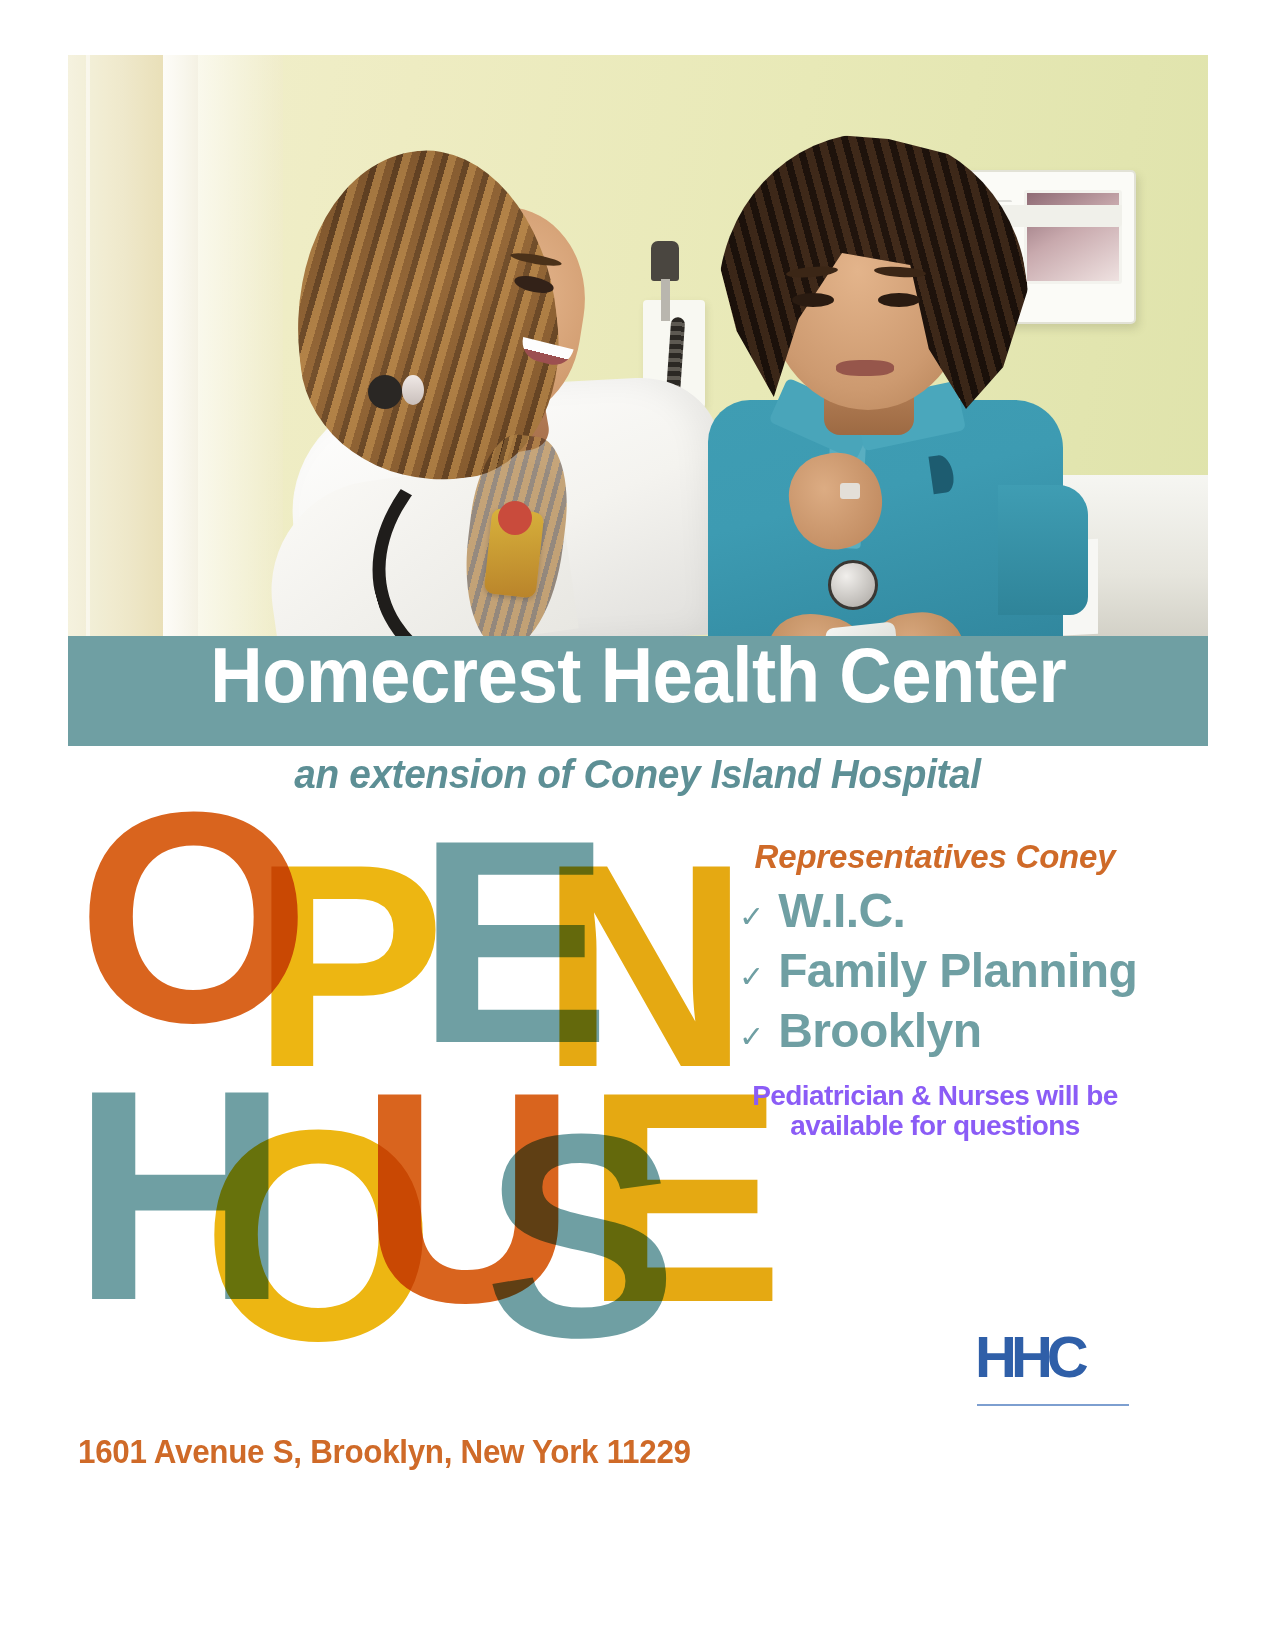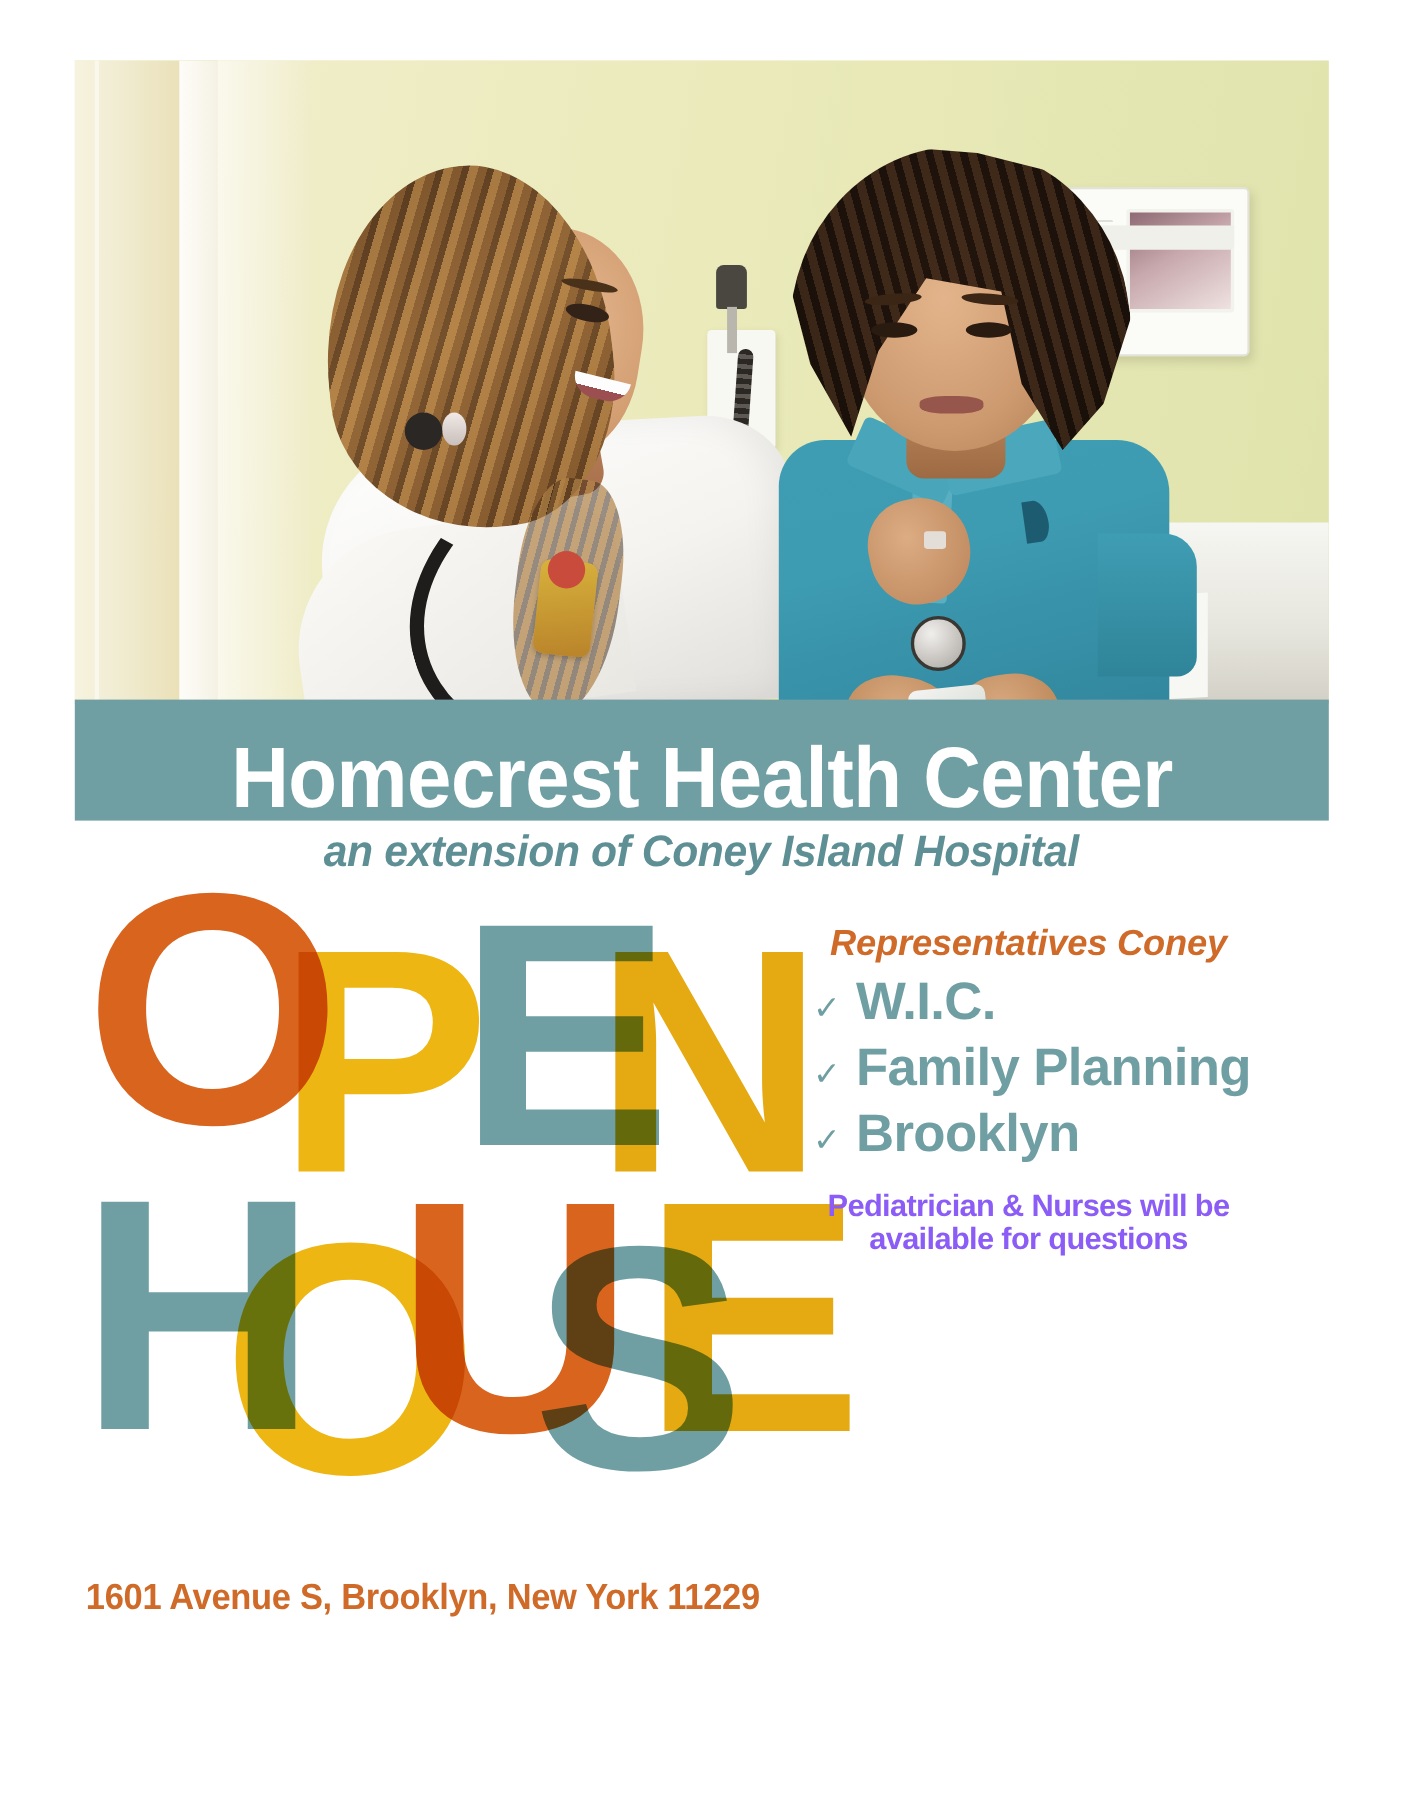--- a/index.html
+++ b/index.html
@@ -417,21 +417,21 @@
 
   
   .title-bar {
     position: absolute;
     left: 68px;
     top: 636px;
     width: 1140px;
     height: 110px;
     background: #6f9fa3;
     display: flex;
-    align-items: flex-end;
+    align-items: flex-start;
     justify-content: center;
   }
   .title-text {
     color: #ffffff;
     font-family: "Liberation Sans Narrow", "Liberation Sans", sans-serif;
     font-weight: bold;
     font-size: 78px;
     letter-spacing: -0.5px;
     line-height: 1;
     transform: scaleX(.93);
@@ -743,19 +743,23 @@
         <span class="reps-check">✓</span>
         <span class="reps-label">Brooklyn</span>
       </li>
     </ul>
     <p class="note">Pediatrician &amp; Nurses will be available for questions</p>
   </div>
 
   <div class="logos">
 
 
+    <div class="hhc-logo">
+      <div class="hhc-text">HHC</div>
+      <div class="hhc-rule"></div>
+    </div>
 
   </div>
 
   <div class="address">1601 Avenue S, Brooklyn, New York 11229</div>
 
 
 </div>
 
 </body></html>

